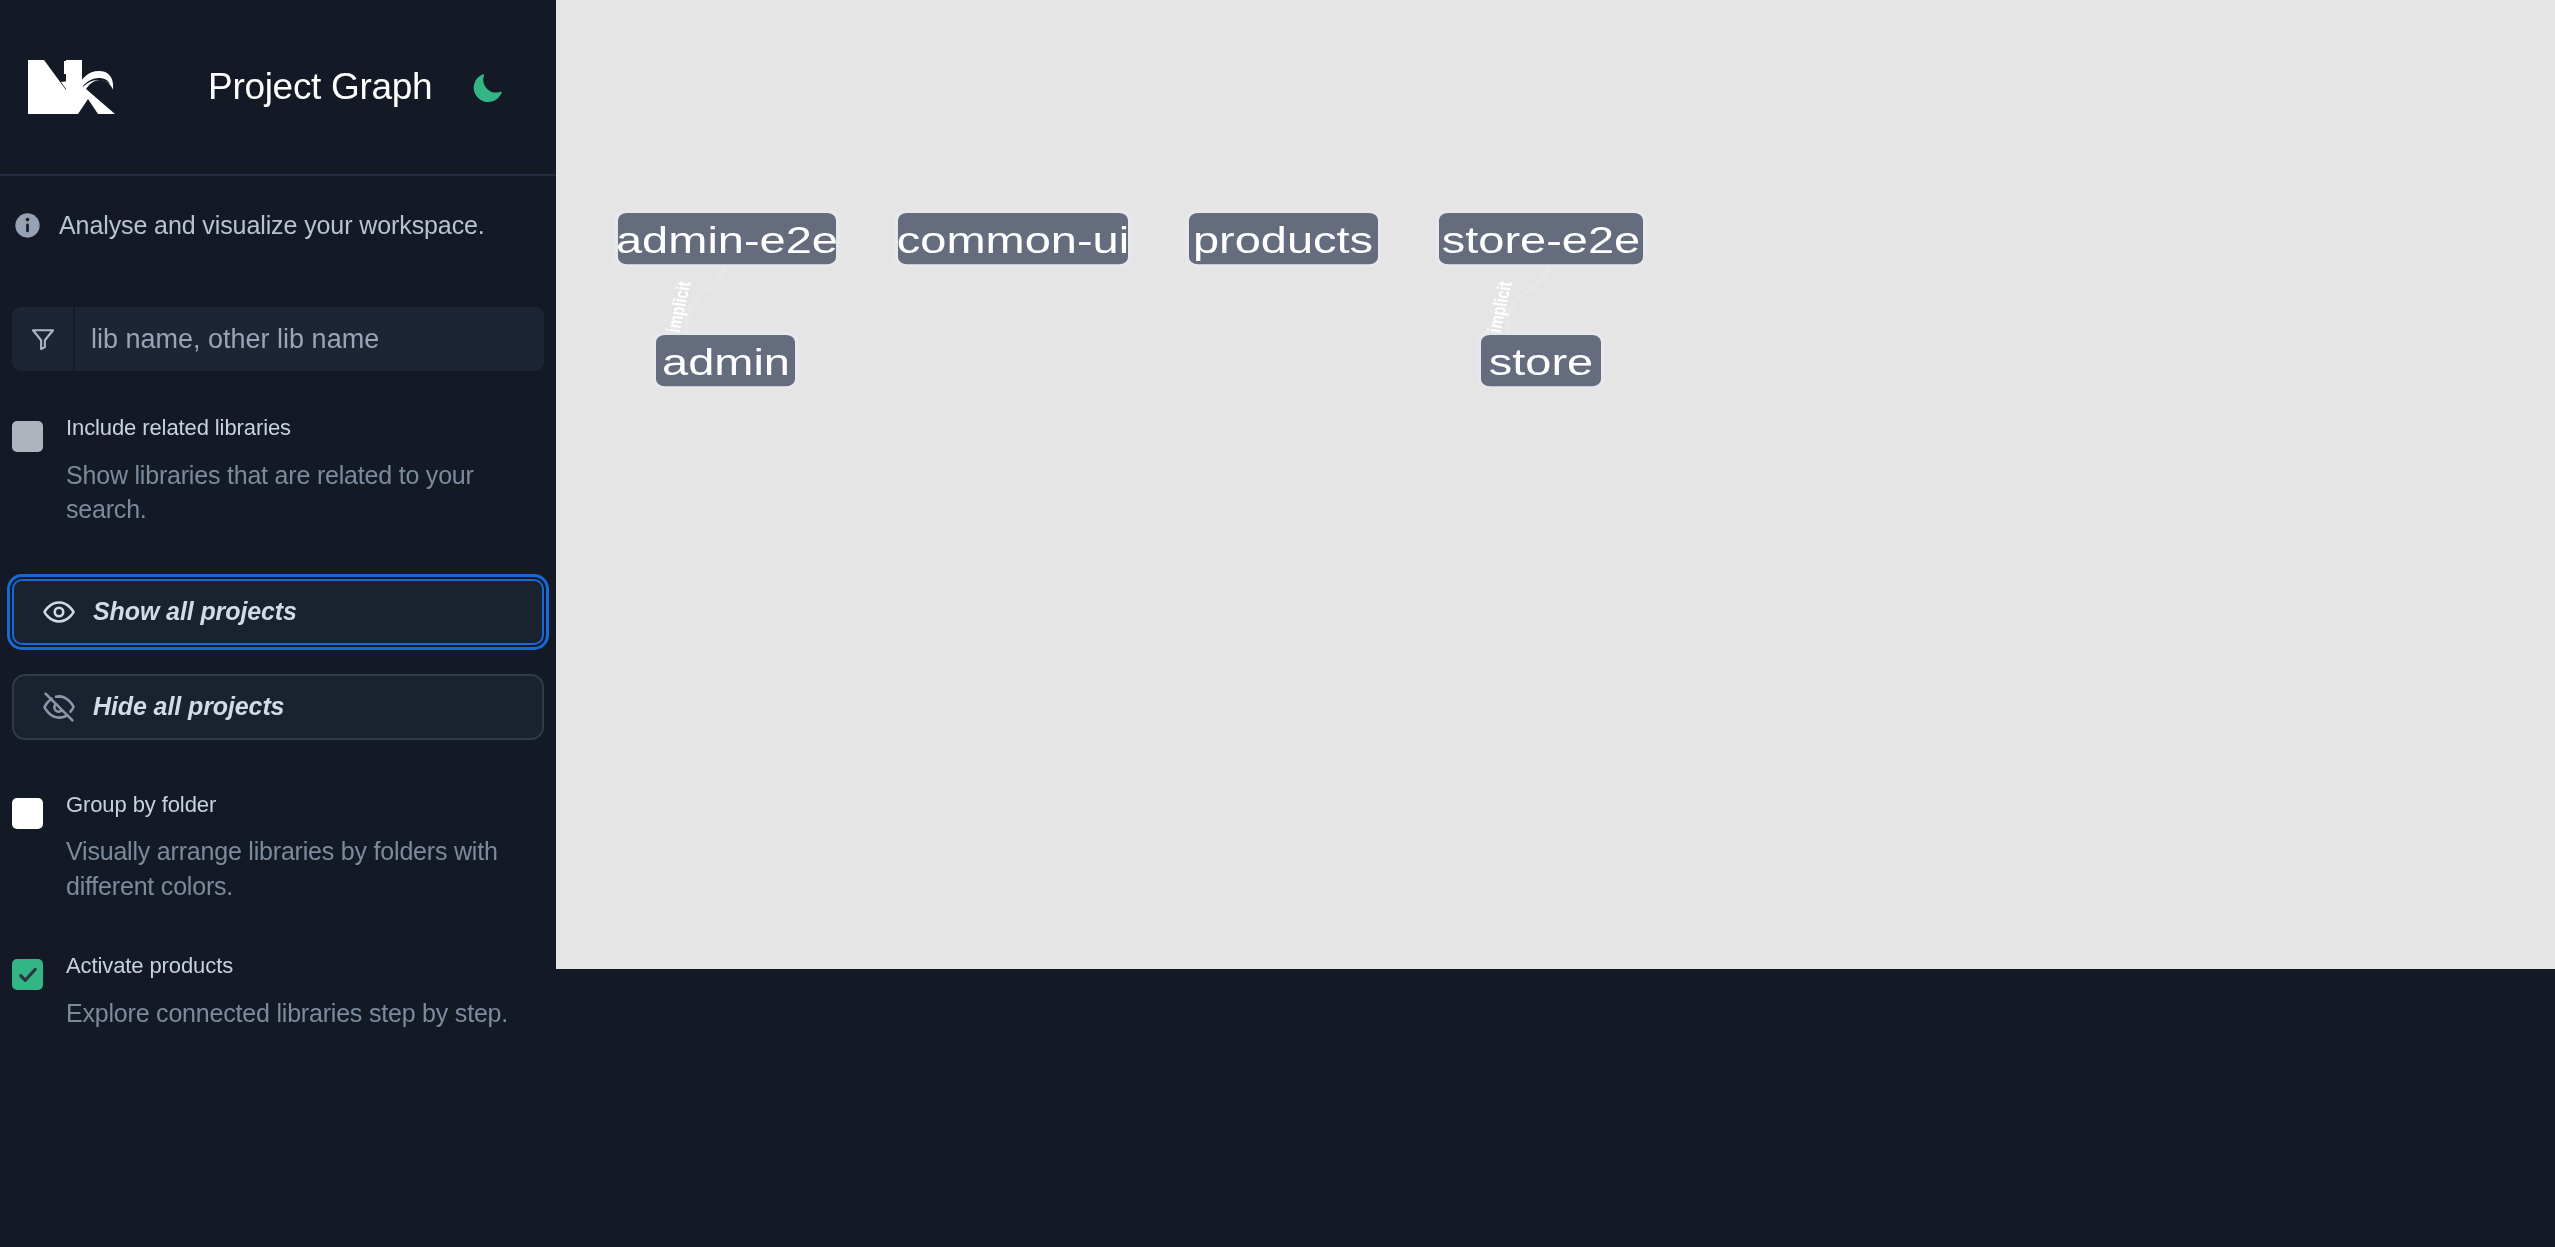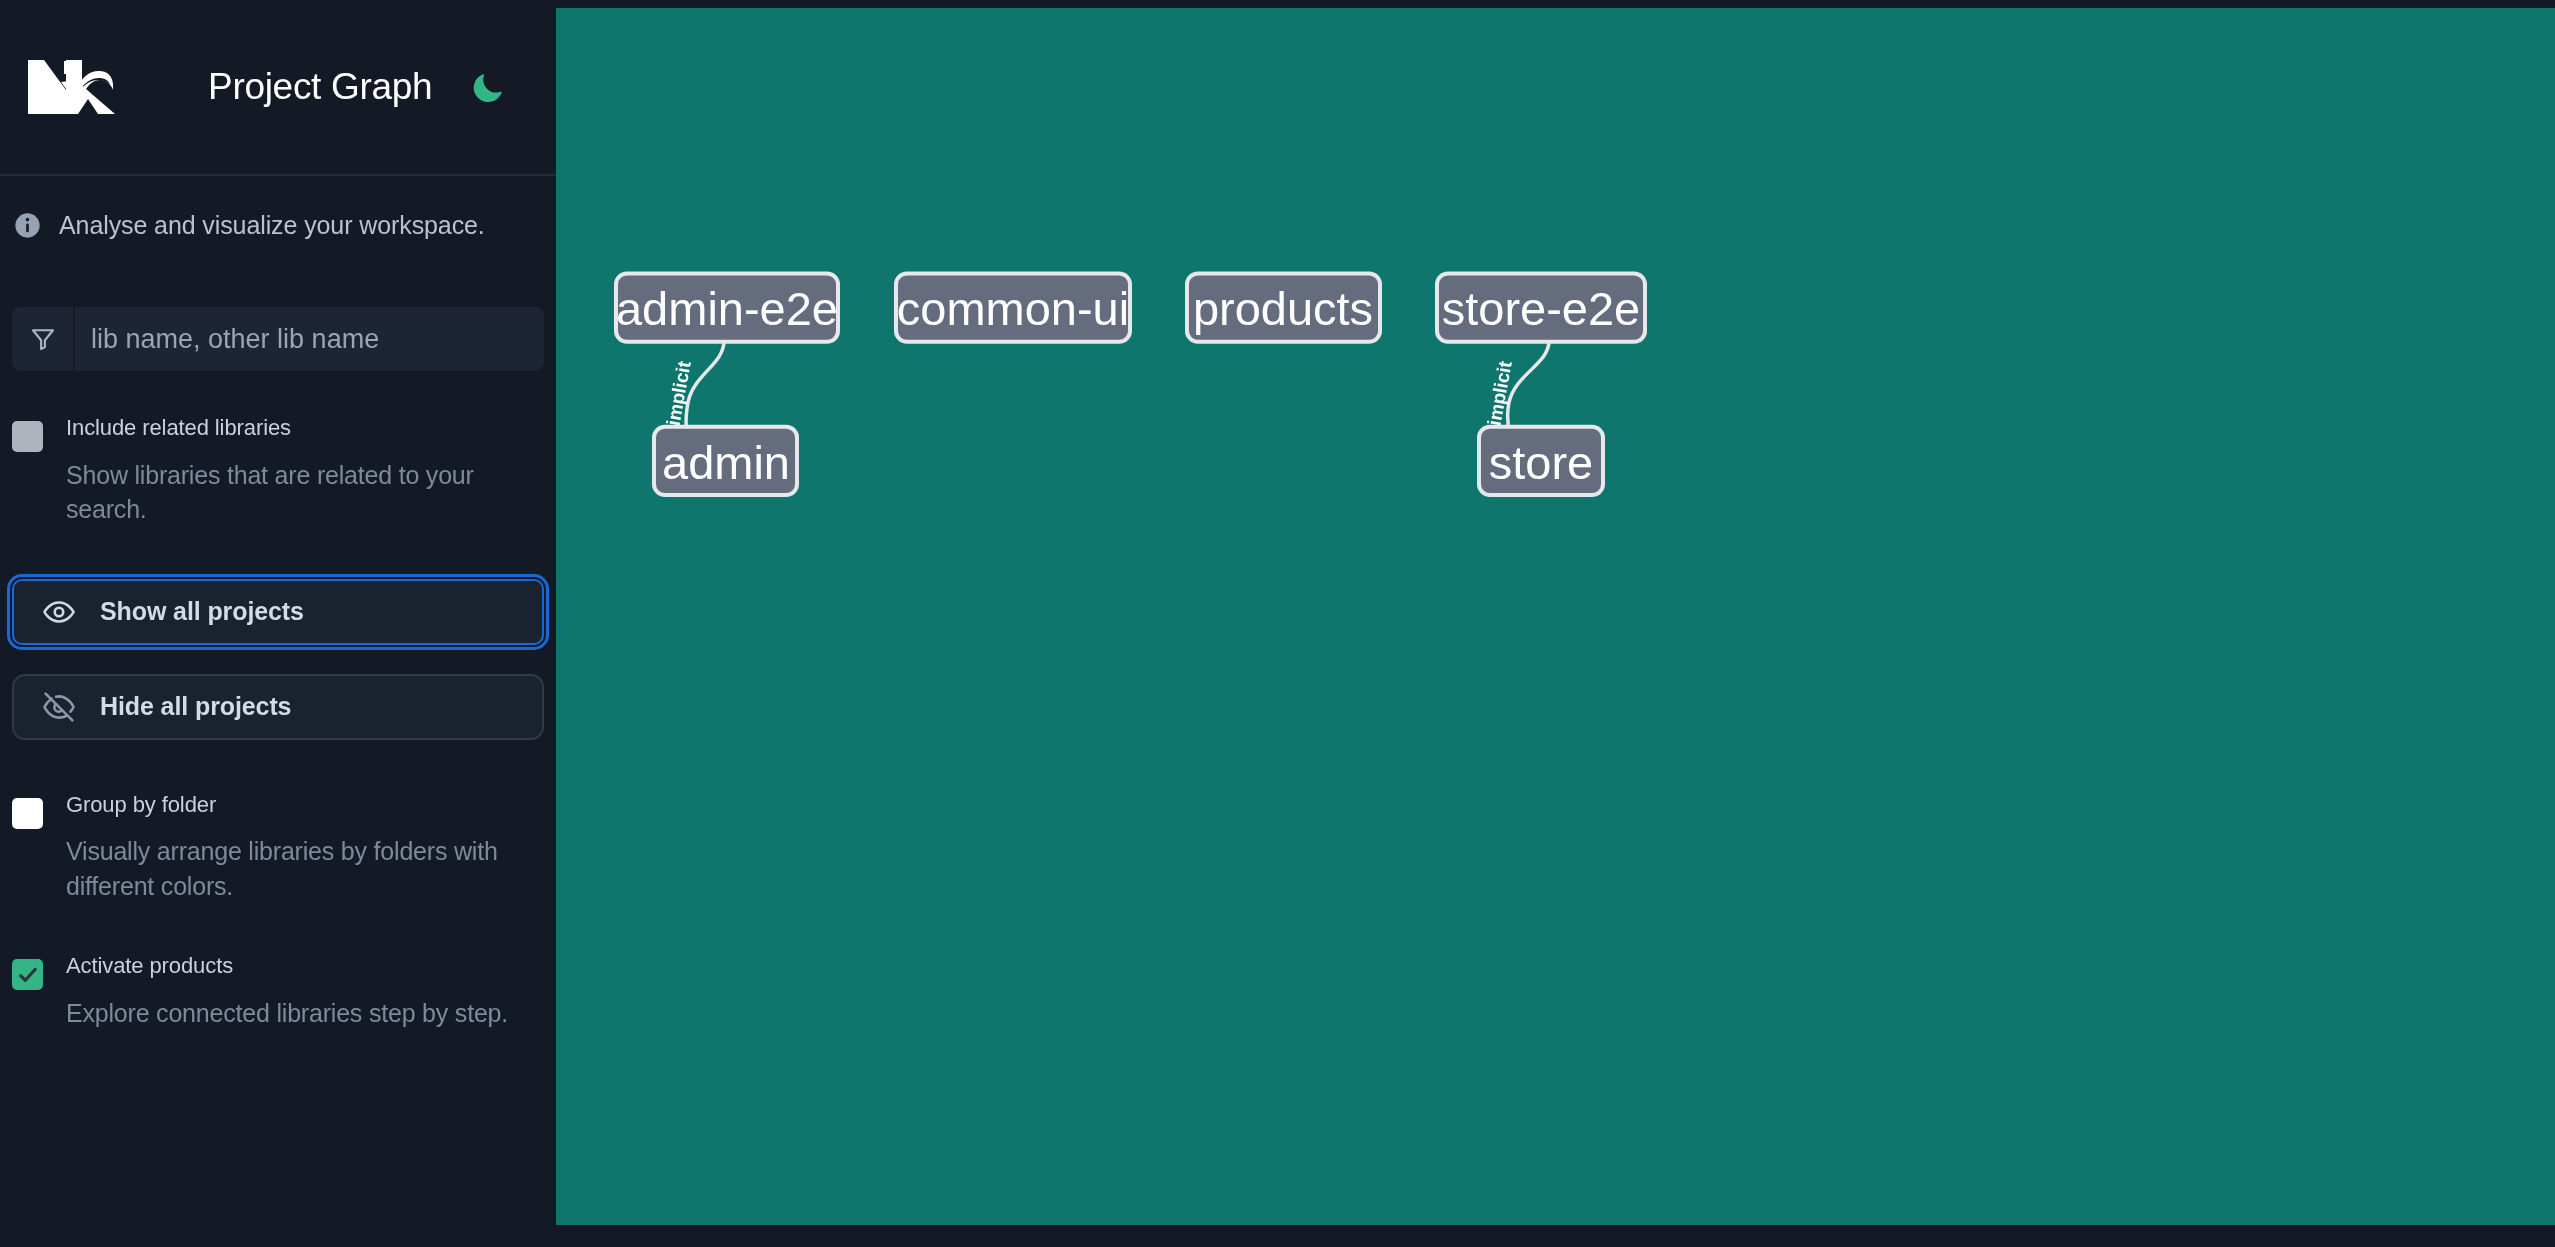--- a/index.html
+++ b/index.html
@@ -145,30 +145,31 @@
   .mt-group { margin-top: 50px; }
   .mt-prox { margin-top: 48px; }
 
   
   .big-btn {
     height: 66px;
     border-radius: 10px;
     display: flex;
     align-items: center;
     padding-left: 28px;
-    gap: 24px;
+    gap: 17px;
     background: #1a2230;
     border: 2px solid #2f3a4b;
     color: #d3dbe6;
     font-size: 25px;
     font-weight: bold;
     cursor: pointer;
     font-family: "Liberation Sans", sans-serif;
     letter-spacing: -0.1px;
     width: 100%;
+    font-style: italic;
   }
   .big-btn.focused {
     border: 2px solid #1868d6;
     outline: 3px solid #1868d6;
     outline-offset: 2px;
   }
   .btn-show { margin-top: 52px; }
   .btn-hide { margin-top: 29px; border-radius: 13px; }
   .btn-ico { flex: 0 0 34px; width: 34px; height: 34px; display:block; }
 
@@ -194,24 +195,23 @@
     cursor: pointer;
     font-family: "Liberation Sans", sans-serif;
   }
   .step-btn + .step-val, .step-val + .step-btn { border-left: 2px solid #2f3a4b; }
   .step-val { cursor: default; font-size: 27px; }
 
   
   .main {
     position: relative;
     flex: 1 1 auto;
-    height: 1217px;
-    background: #0f766e;
-    overflow: hidden;
-    margin-top: 8px;
+    height: 969px;
+    background: #e5e5e5;
+    overflow: hidden;
   }
   .graph-svg { position: absolute; inset: 0; width: 100%; height: 100%; }
   .node-label {
     font-family: "Liberation Sans", sans-serif;
     font-size: 47px;
     fill: #ffffff;
     text-anchor: middle;
     dominant-baseline: central;
   }
   .edge-label {

